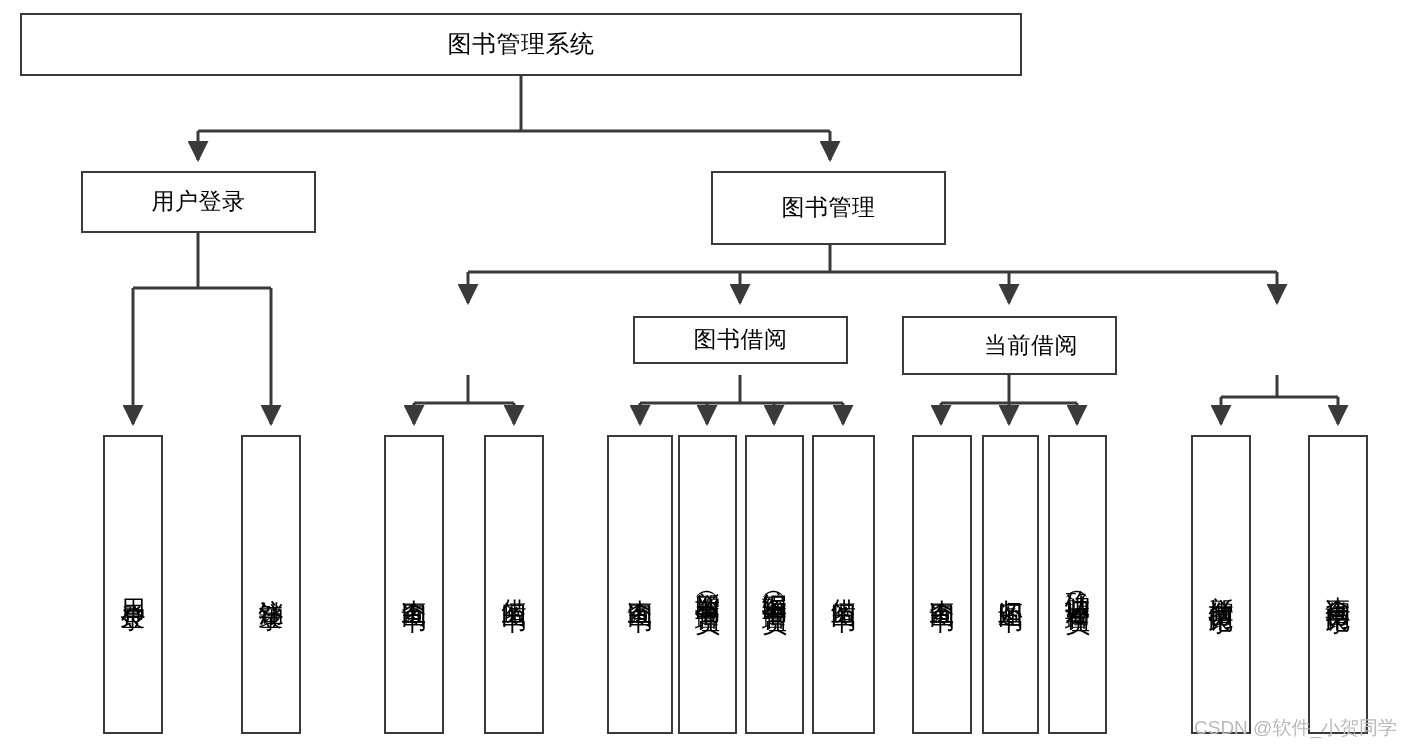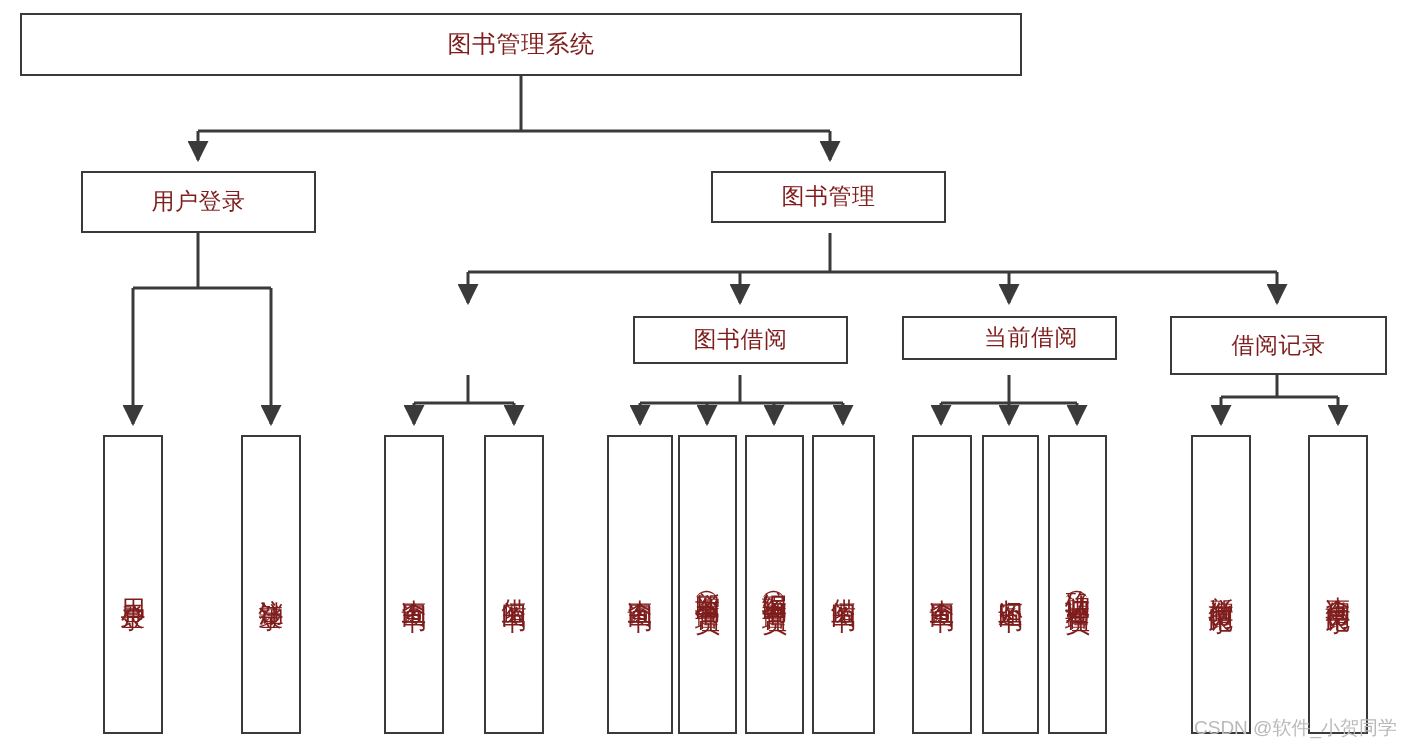--- a/index.html
+++ b/index.html
@@ -30,21 +30,21 @@
     position: absolute;
     box-sizing: border-box;
     background: #ffffff;
     border: 2px solid #3a3a3a;
     display: flex;
     align-items: center;
     justify-content: center;
     z-index: 3;
   }
   .node-label {
-    color: #7f1d1d;
+    color: #000000;
     letter-spacing: 0.5px;
     white-space: nowrap;
     text-align: right;
     line-height: 1.18;
   }
   
   .h-node .node-label {
     font-size: 23px;
   }
   .h-node.root .node-label {
@@ -127,36 +127,33 @@
   </svg>
 
   <div class="node h-node root" style="left:20px; top:13px; width:1002px; height:63px;">
     <span class="node-label">图书管理系统</span>
   </div>
 
   <div class="node h-node" style="left:81px; top:171px; width:235px; height:62px;">
     <span class="node-label">用户登录</span>
   </div>
 
-  <div class="node h-node" style="left:711px; top:171px; width:235px; height:52px;">
+  <div class="node h-node" style="left:711px; top:171px; width:235px; height:74px;">
     <span class="node-label">图书管理</span>
   </div>
 
 
   <div class="node h-node" style="left:633px; top:316px; width:215px; height:48px;">
     <span class="node-label">图书借阅</span>
   </div>
 
-  <div class="node h-node" style="left:902px; top:316px; width:215px; height:44px;padding-left:43px;">
+  <div class="node h-node" style="left:902px; top:316px; width:215px; height:59px;padding-left:43px;">
     <span class="node-label">当前借阅</span>
   </div>
 
-  <div class="node h-node" style="left:1170px; top:316px; width:217px; height:59px;">
-    <span class="node-label">借阅记录</span>
-  </div>
 
   <div class="node v-node" style="left:103px; top:435px; width:60px; height:299px;">
     <span class="node-label">用户登录</span>
   </div>
 
   <div class="node v-node" style="left:241px; top:435px; width:60px; height:299px;">
     <span class="node-label">注销登录</span>
   </div>
 
   <div class="node v-node" style="left:384px; top:435px; width:60px; height:299px;">

